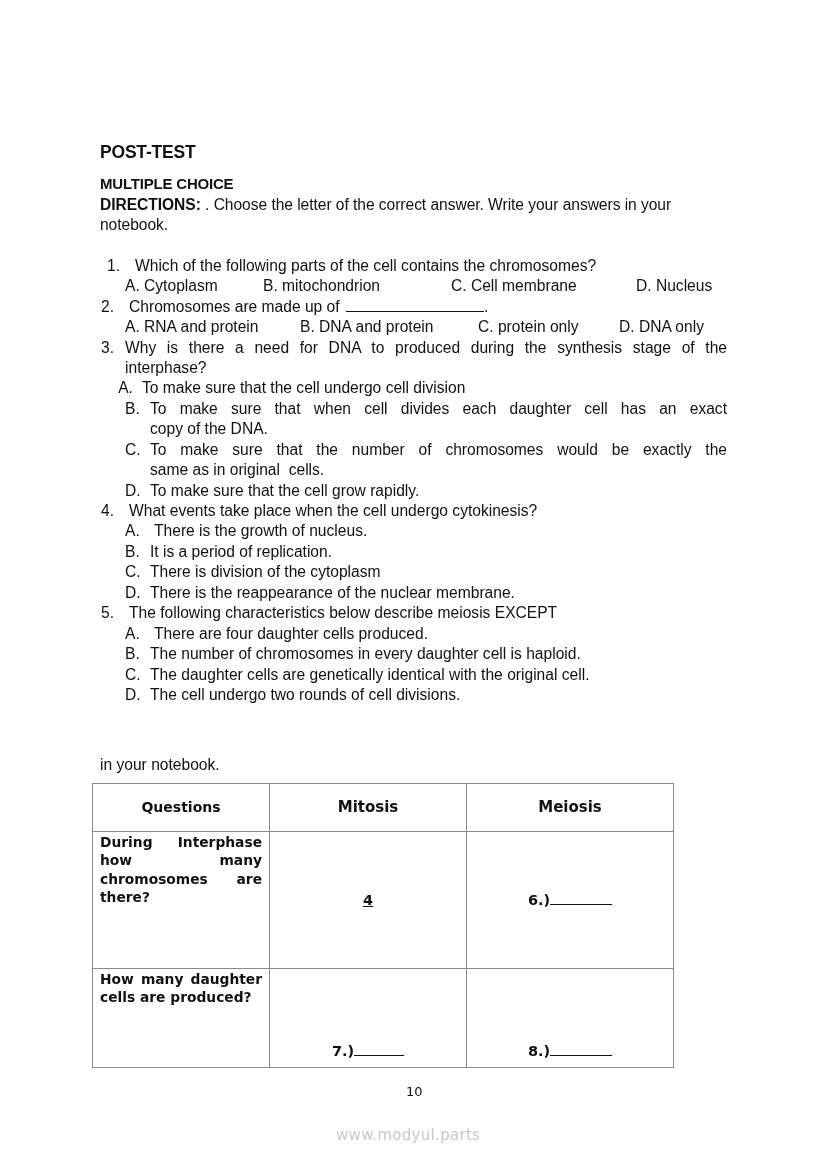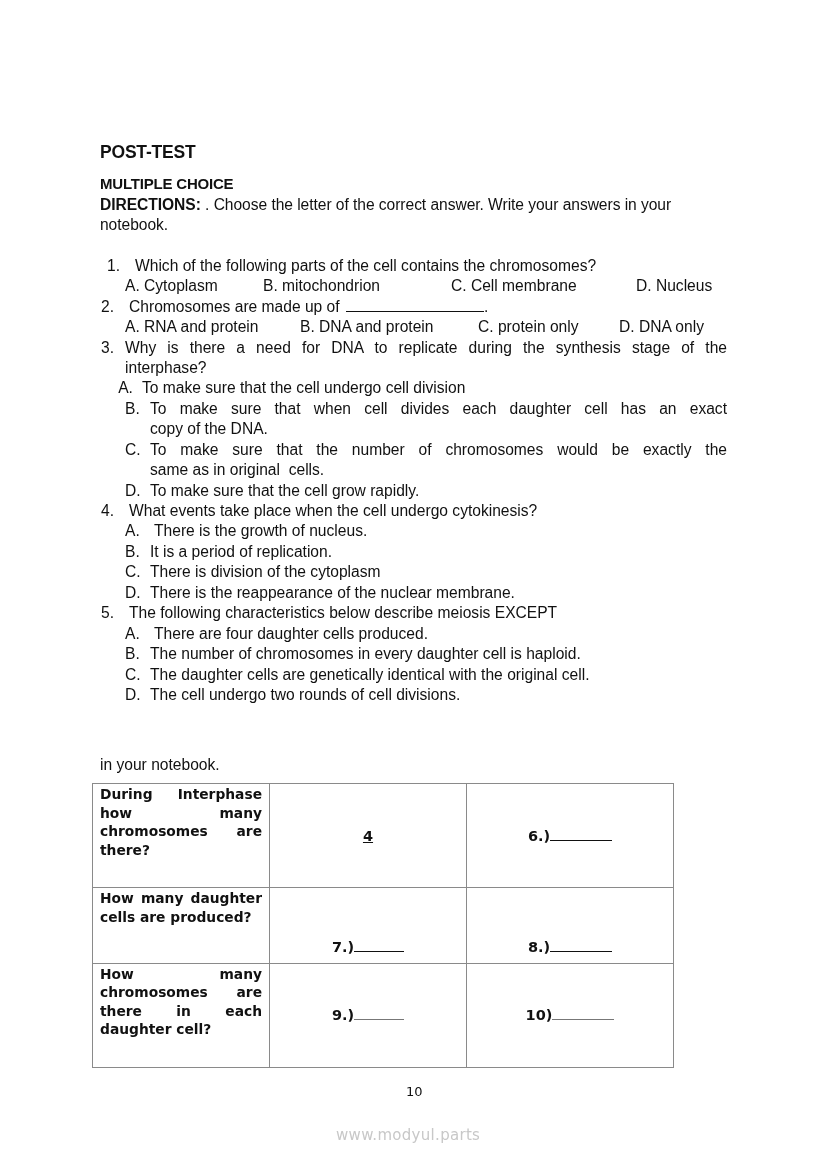--- a/index.html
+++ b/index.html
@@ -154,21 +154,21 @@
     </div>
     <div class="q-line" style="left:125px; top:317px;">A.  RNA and protein</div>
     <div class="q-line" style="left:300px; top:317px;">B. DNA and protein</div>
     <div class="q-line" style="left:478px; top:317px;">C. protein only</div>
     <div class="q-line" style="left:619px; top:317px;">D. DNA only</div>
   </div>
 
   <div>
     <div class="justify-line" style="left:101px; top:338px; width:626px;">
       <span style="width:24px">3.</span>
-        <span style="flex:1; text-align:justify; text-align-last:justify; word-spacing:1px">Why is there a need for DNA to replicate during the synthesis stage of the</span>
+        <span style="flex:1; text-align:justify; text-align-last:justify; word-spacing:1px">Why is there a need for DNA to produced during the synthesis stage of the</span>
     </div>
     <div class="q-line" style="left:125px; top:358px;">interphase?</div>
 
     <div class="q-line" style="left:113px; top:378px;text-align:center;">
       <span style="display:inline-block;width:25px">A.</span><span style="white-space:pre"> To make sure that the cell undergo cell division</span>
     </div>
     <div class="q-line" style="left:125px; top:399px; width:602px; display:flex;">
       <span style="display:inline-block;width:25px">B.</span>
         <span style="flex:1;text-align:justify;text-align-last:justify;white-space:normal">To make sure that when cell divides each daughter cell has an exact</span>
     </div>
@@ -221,45 +221,41 @@
 
   <div class="q-line" style="left:100px; top:755px;">in your notebook.</div>
 
   <table class="tbl">
     <colgroup>
       <col style="width:177px">
       <col style="width:197px">
       <col style="width:207px">
     </colgroup>
     <tbody>
+    <tr>
+      <td class="c-head q">Questions</td>
+      <td class="c-head m">Mitosis</td>
+      <td class="c-head m">Meiosis</td>
+    </tr>
     <tr style="height:83px">
       <td class="c-q">During Interphase how many chromosomes are there?</td>
       <td class="c-ans">
         <span class="given-value">4</span>
       </td>
       <td class="c-ans">
         <span>6.)</span><span class="ans-blank long"></span>
       </td>
     </tr>
     <tr style="height:60px">
       <td class="c-q">How many daughter cells are produced?</td>
       <td class="c-ans bottom">
         <span>7.)</span><span class="ans-blank"></span>
       </td>
       <td class="c-ans bottom">
         <span>8.)</span><span class="ans-blank long"></span>
       </td>
     </tr>
-    <tr style="height:83px">
-      <td class="c-q">How many chromosomes are there in each daughter cell?</td>
-      <td class="c-ans">
-        <span>9.)</span><span class="ans-blank dotted"></span>
-      </td>
-      <td class="c-ans">
-        <span>10)</span><span class="ans-blank long dotted"></span>
-      </td>
-    </tr>
   </tbody>
     </table>
 
   <div class="abs page-num">10</div>
   <div class="abs watermark">www.modyul.parts</div>
 </div>
 
 </body></html>

